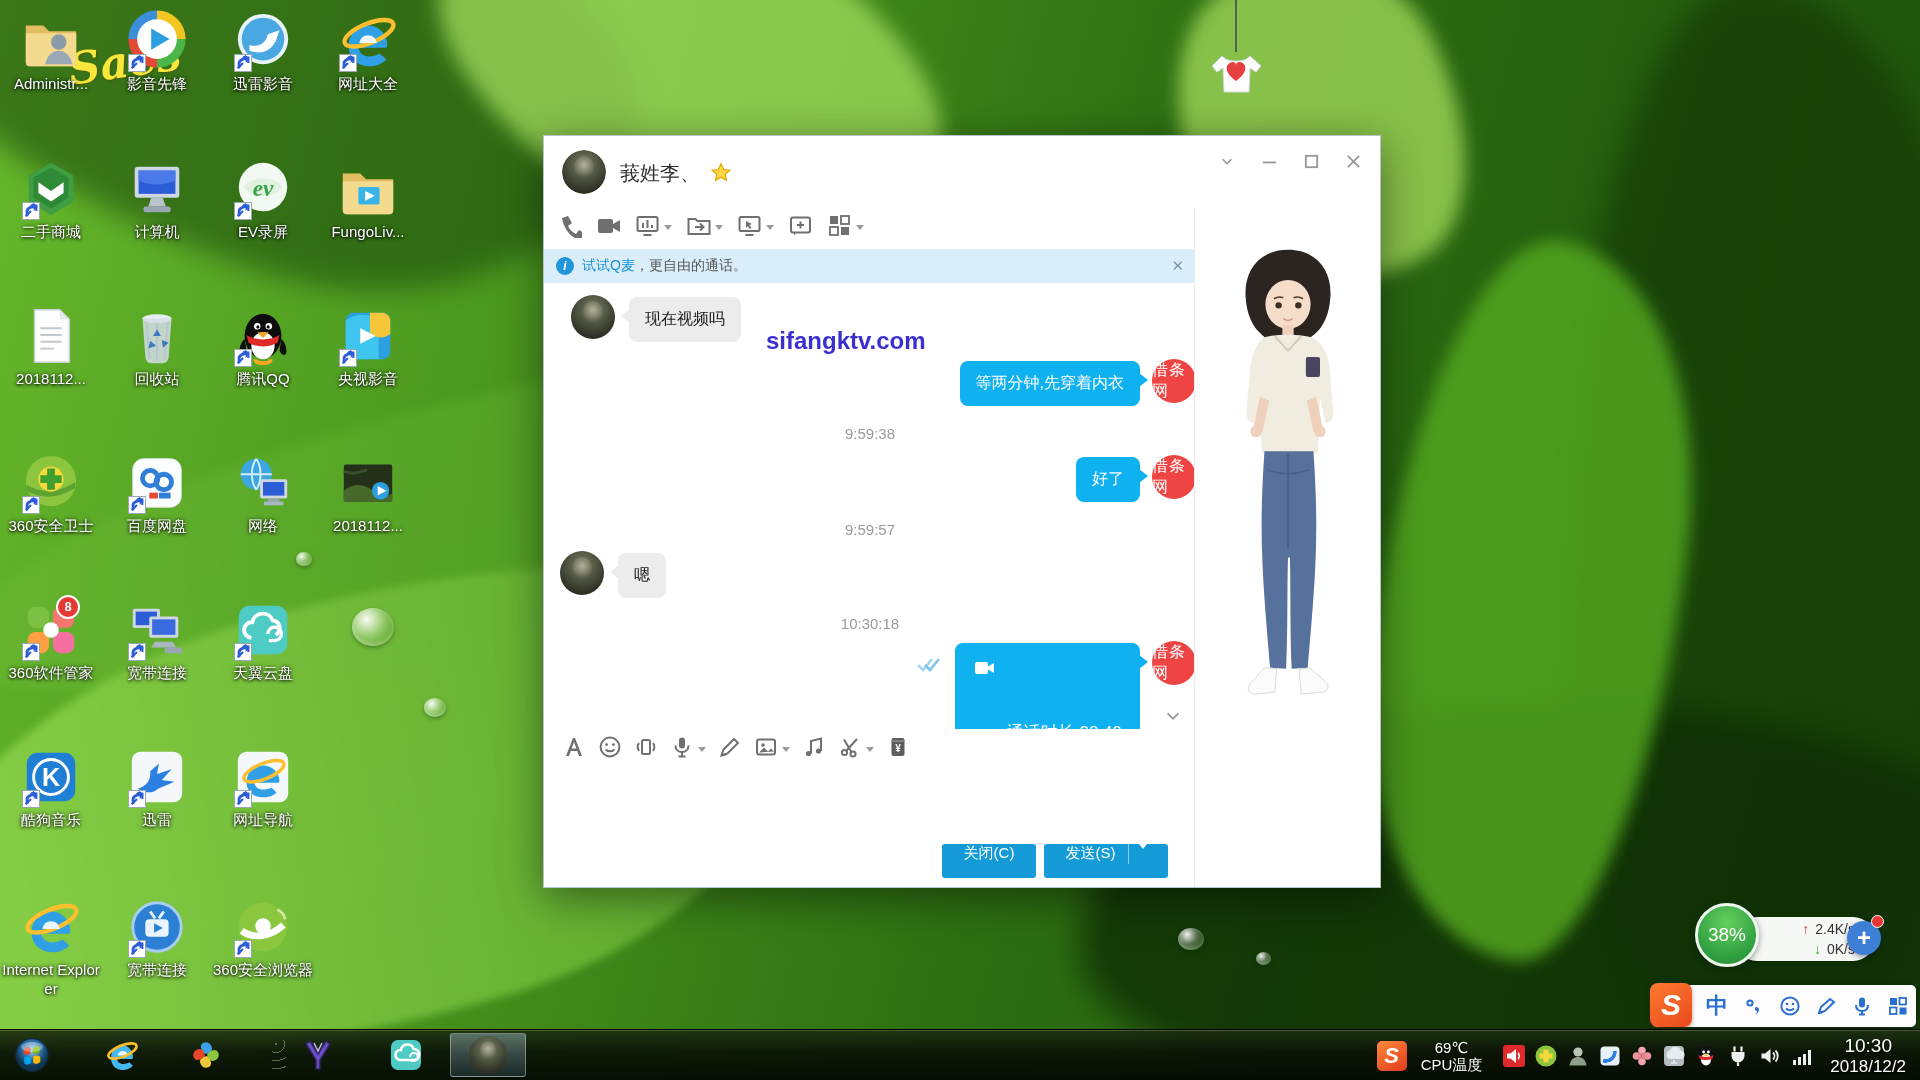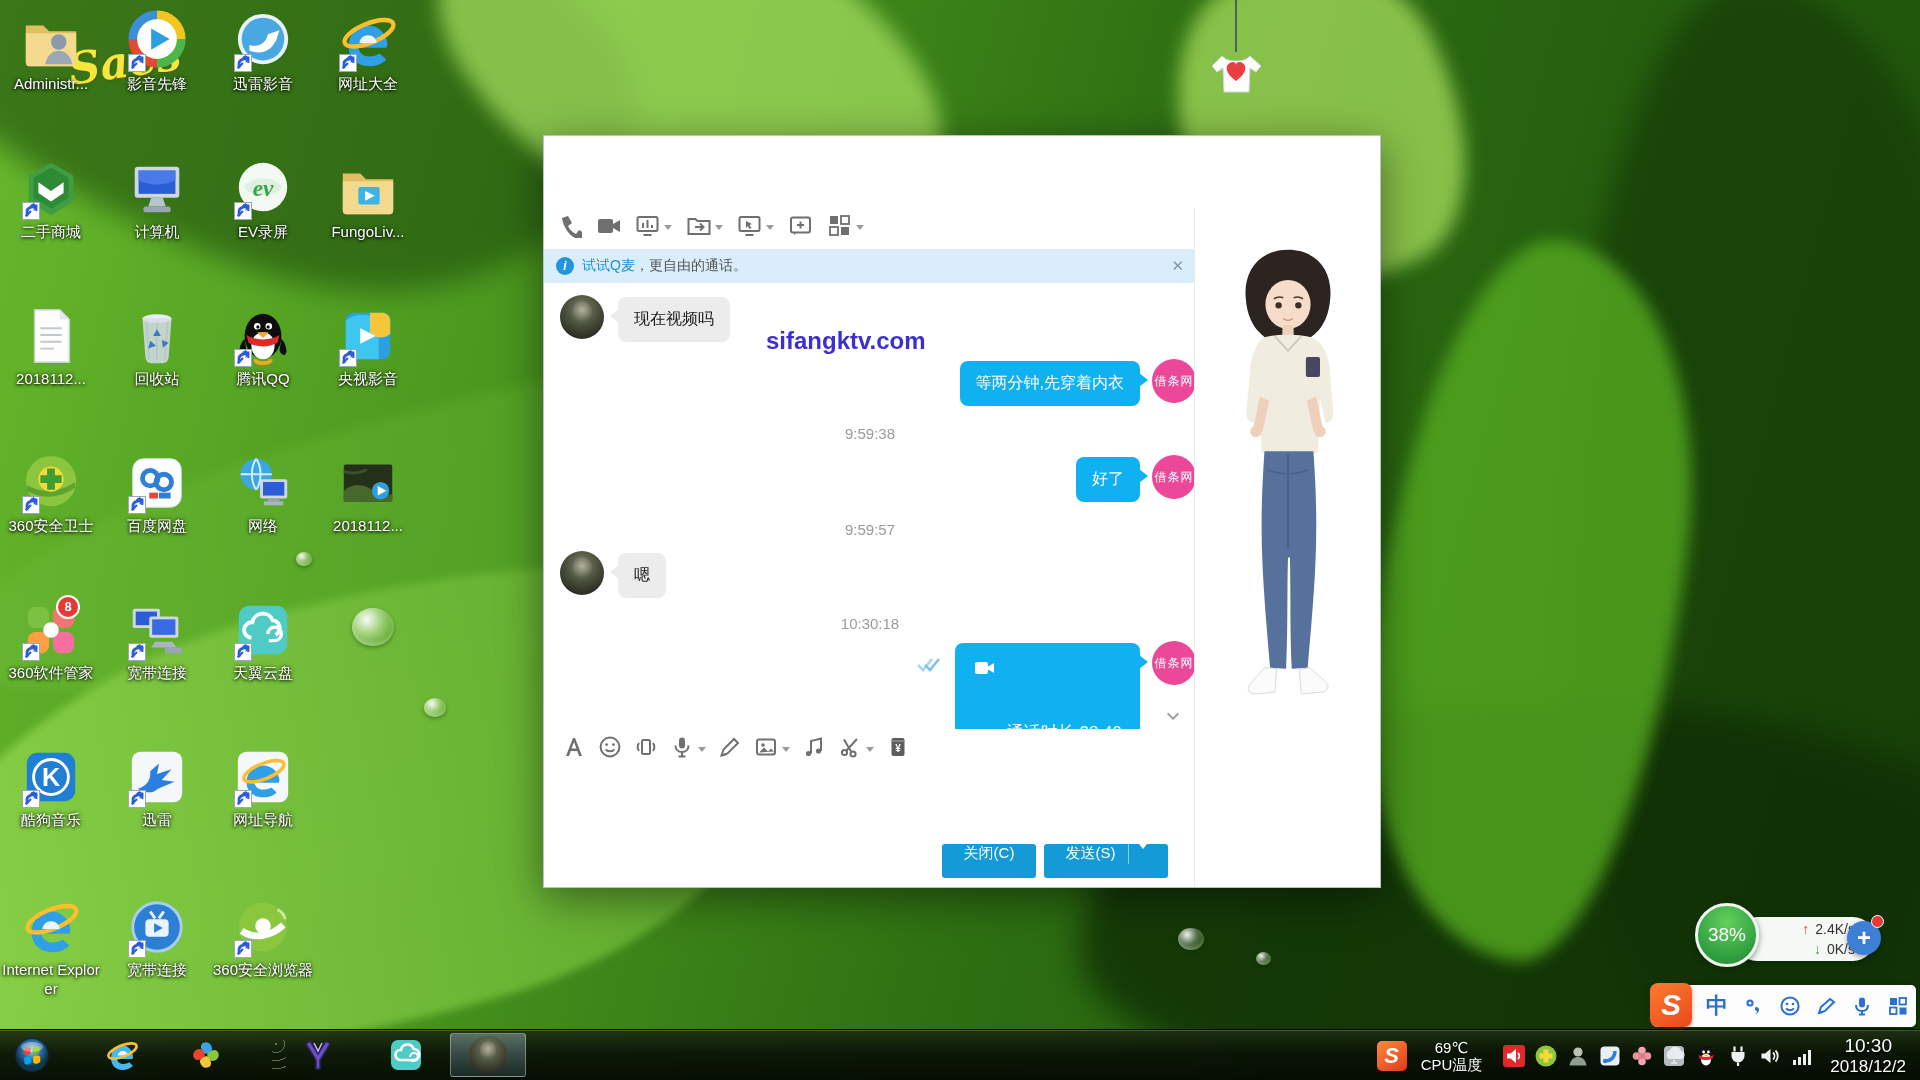--- a/index.html
+++ b/index.html
@@ -67,22 +67,22 @@
     font-style:italic;font-weight:bold;text-align:center;line-height:18px;margin-right:8px;flex:0 0 auto;}
   .tip-link{color:#1790d8;cursor:pointer;}
   .tip-text{color:#555;}
   .tip-close{margin-left:auto;color:#7d98ab;font-size:15px;cursor:pointer;}
   .msg-area{position:absolute;left:0;top:147px;width:652px;height:446px;background:#fff;overflow:hidden;}
   .wm-chat{position:absolute;left:222px;top:44px;font-size:24px;font-weight:bold;color:#3b2fd0;}
   .mrow{position:absolute;width:100%;}
   .mrow-in{display:flex;align-items:flex-start;padding-left:16px;gap:14px;}
   .mrow-out{display:flex;justify-content:flex-end;align-items:flex-start;padding-right:14px;gap:12px;}
   .msg-avatar{width:44px;height:44px;border-radius:50%;flex:0 0 auto;cursor:pointer;}
-  .peer-avatar{width:44px;height:44px;border-radius:50%;background:#ec4899;color:#fff;flex:0 0 auto;
-    display:flex;align-items:center;justify-content:center;font-size:12px;letter-spacing:1px;cursor:pointer;}
+  .peer-avatar{width:44px;height:44px;border-radius:50%;background:#ef4444;color:#fff;flex:0 0 auto;
+    display:flex;align-items:center;justify-content:center;font-size:16px;letter-spacing:1px;cursor:pointer;}
   .bubble{position:relative;max-width:420px;padding:12px 16px;font-size:16px;border-radius:8px;margin-top:2px;}
   .bub-in{background:#ececec;color:#1a1a1a;}
   .bub-in:before{content:"";position:absolute;left:-8px;top:12px;border-top:7px solid transparent;
     border-bottom:7px solid transparent;border-right:9px solid #ececec;}
   .bub-out{background:#0fb1f1;color:#fff;}
   .bub-out:after{content:"";position:absolute;right:-8px;top:12px;border-top:7px solid transparent;
     border-bottom:7px solid transparent;border-left:9px solid #0fb1f1;}
   .bub-call{display:flex;align-items:center;gap:10px;font-size:17px;padding:14px 18px;}
   .tstamp{text-align:center;color:#9b9b9b;font-size:15px;}
   .dbl-check{width:28px;height:28px;margin-top:10px;}
@@ -564,20 +564,51 @@
             <path d="M2 10V6c0-2 2-4 5-4H5l3-2 3 3-3 3V4C6 4 4 5 4 7v3z" fill="#2b5dd7"></path>
             <path d="M2 10l4-4M6 2h4v4" stroke="#2b5dd7" stroke-width="1.6" fill="none"></path>
           </svg>
         </span>
       </div>
       <div class="icon-label">360安全浏览器</div>
     </div>
   </div>
 
 <div class="chat-win">
+  <div class="titlebar">
+    <div class="title-avatar">
+        <div class="avatar-photo"></div>
+      </div>
+    <div class="title-name">莪姓李、</div>
+    <svg class="title-star" id="title-star" viewBox="0 0 24 24" style="left: 166px;">
+      <path d="M12 2l2.9 6.2 6.6.7-4.9 4.5 1.3 6.5L12 16.6 6.1 19.9l1.3-6.5L2.5 8.9l6.6-.7z" fill="#ffd54a" stroke="#e0a800" stroke-width="1.4"></path>
+    </svg>
+    <div class="win-ctrls">
+      <div class="wc">
+        <svg viewBox="0 0 16 16" width="14" height="14">
+            <path d="M3 6l5 5 5-5" fill="none" stroke="#9a9a9a" stroke-width="2"></path>
+          </svg>
+      </div>
+      <div class="wc">
+        <svg viewBox="0 0 18 18" width="17" height="17">
+            <line x1="2" y1="10" x2="16" y2="10" stroke="#9a9a9a" stroke-width="2"></line>
+          </svg>
+      </div>
+      <div class="wc">
+        <svg viewBox="0 0 18 18" width="17" height="17">
+            <rect x="3" y="3" width="12" height="12" fill="none" stroke="#9a9a9a" stroke-width="2"></rect>
+          </svg>
+      </div>
+      <div class="wc">
+        <svg viewBox="0 0 18 18" width="17" height="17">
+            <path d="M3 3l12 12M15 3L3 15" stroke="#9a9a9a" stroke-width="2"></path>
+          </svg>
+      </div>
+    </div>
+  </div>
 
   <div class="chat-toolbar" id="chat-toolbar">
       <div class="ct-btn">
         <span><svg viewBox="0 0 0 0 26 26">
             <path d="M5 5l6-2 4 7-4 3c2 4 4 6 8 8l3-4 7 4-2 6c-10 1-20-9-22-22z" fill="#6f6f6f"></path>
           </svg></span>
       </div>
       <div class="ct-btn">
         <span><svg viewBox="0 0 0 0 26 26">
             <rect x="2" y="6" width="15" height="14" rx="2" fill="#6f6f6f"></rect>
@@ -630,21 +661,21 @@
     <span class="tip-link">试试Q麦</span>
     <span class="tip-text">，更自由的通话。</span>
     <span class="tip-close">✕</span>
   </div>
 
   <div class="msg-area" id="msg-area">
     <div class="wm-chat">sifangktv.com</div>
     <svg class="scroll-chevron" viewBox="0 0 20 20" width="18" height="18">
       <path d="M4 7l6 6 6-6" fill="none" stroke="#9a9a9a" stroke-width="2"></path>
     </svg>
-  <div class="mrow mrow-in" style="top: 12px;">
+  <div class="mrow mrow-in" style="top: 12px; margin-left: 11px;">
         <div class="msg-avatar avatar-photo"></div>
       <div class="bubble bub-in">现在视频吗</div>
       </div>
       <div class="mrow mrow-out" style="top: 76px;">
         <div class="bubble bub-out">等两分钟,先穿着内衣</div>
       <div class="peer-avatar">借条网</div>
       </div>
       <div class="mrow tstamp" style="top: 142px;">9:59:38</div>
       <div class="mrow mrow-out" style="top: 172px;">
         <div class="bubble bub-out">好了</div>

